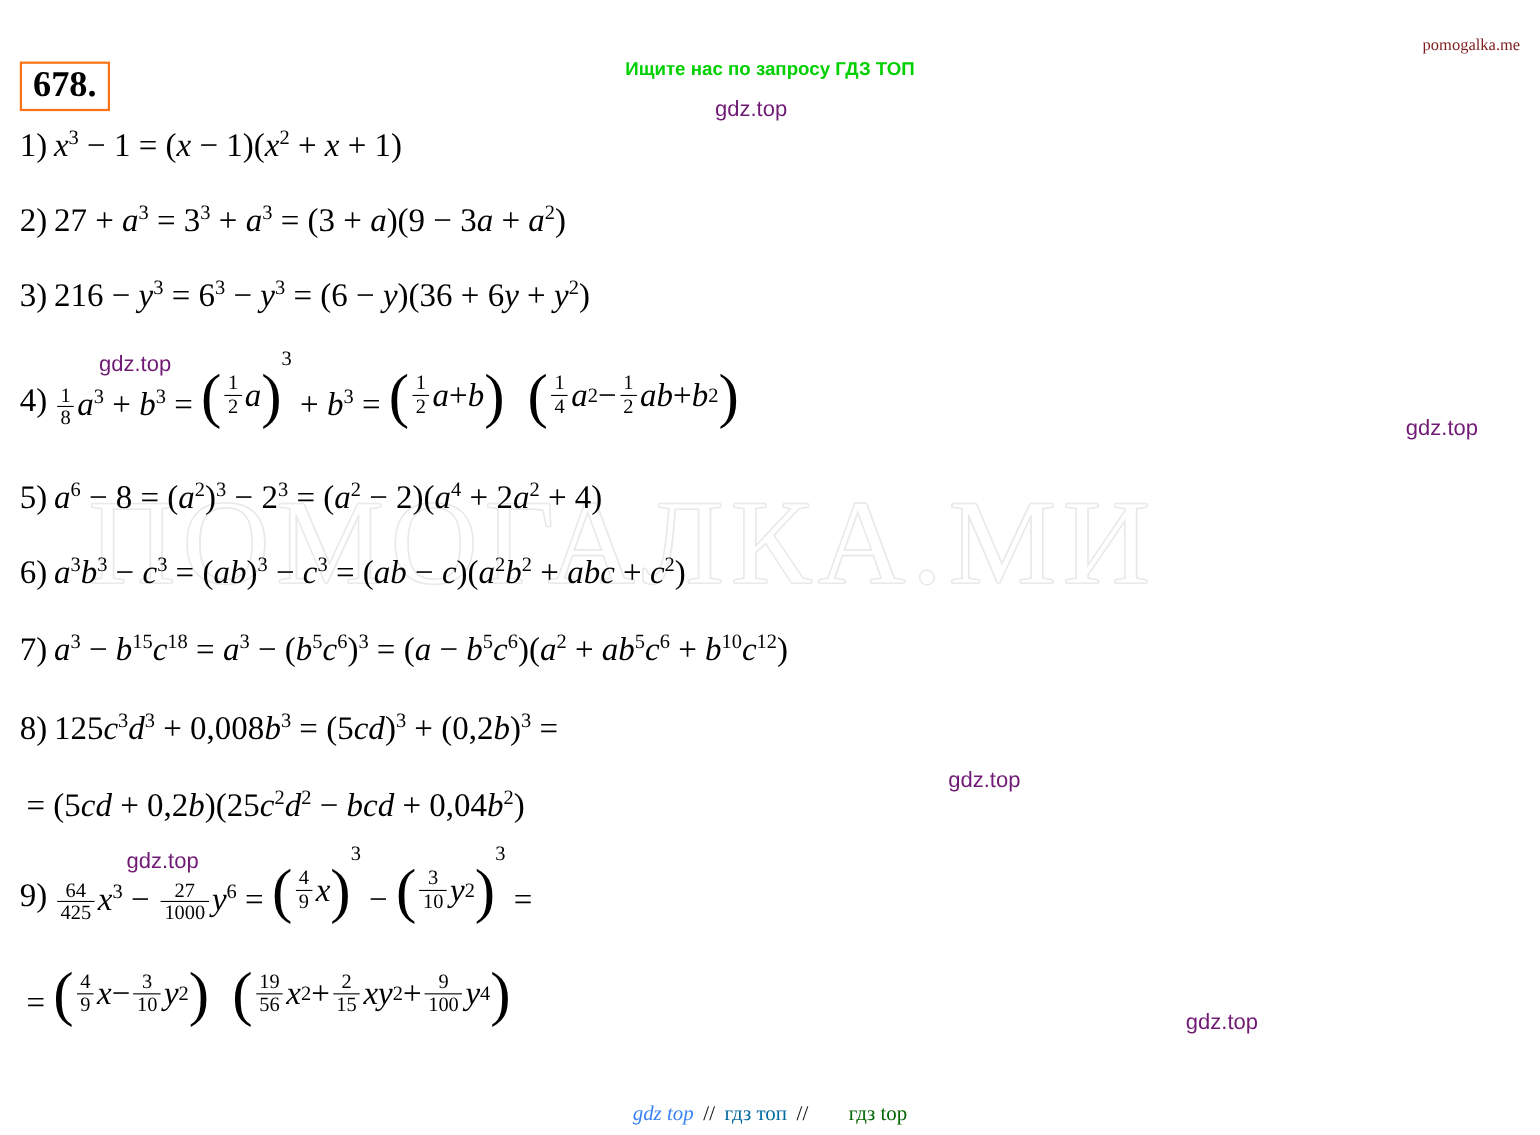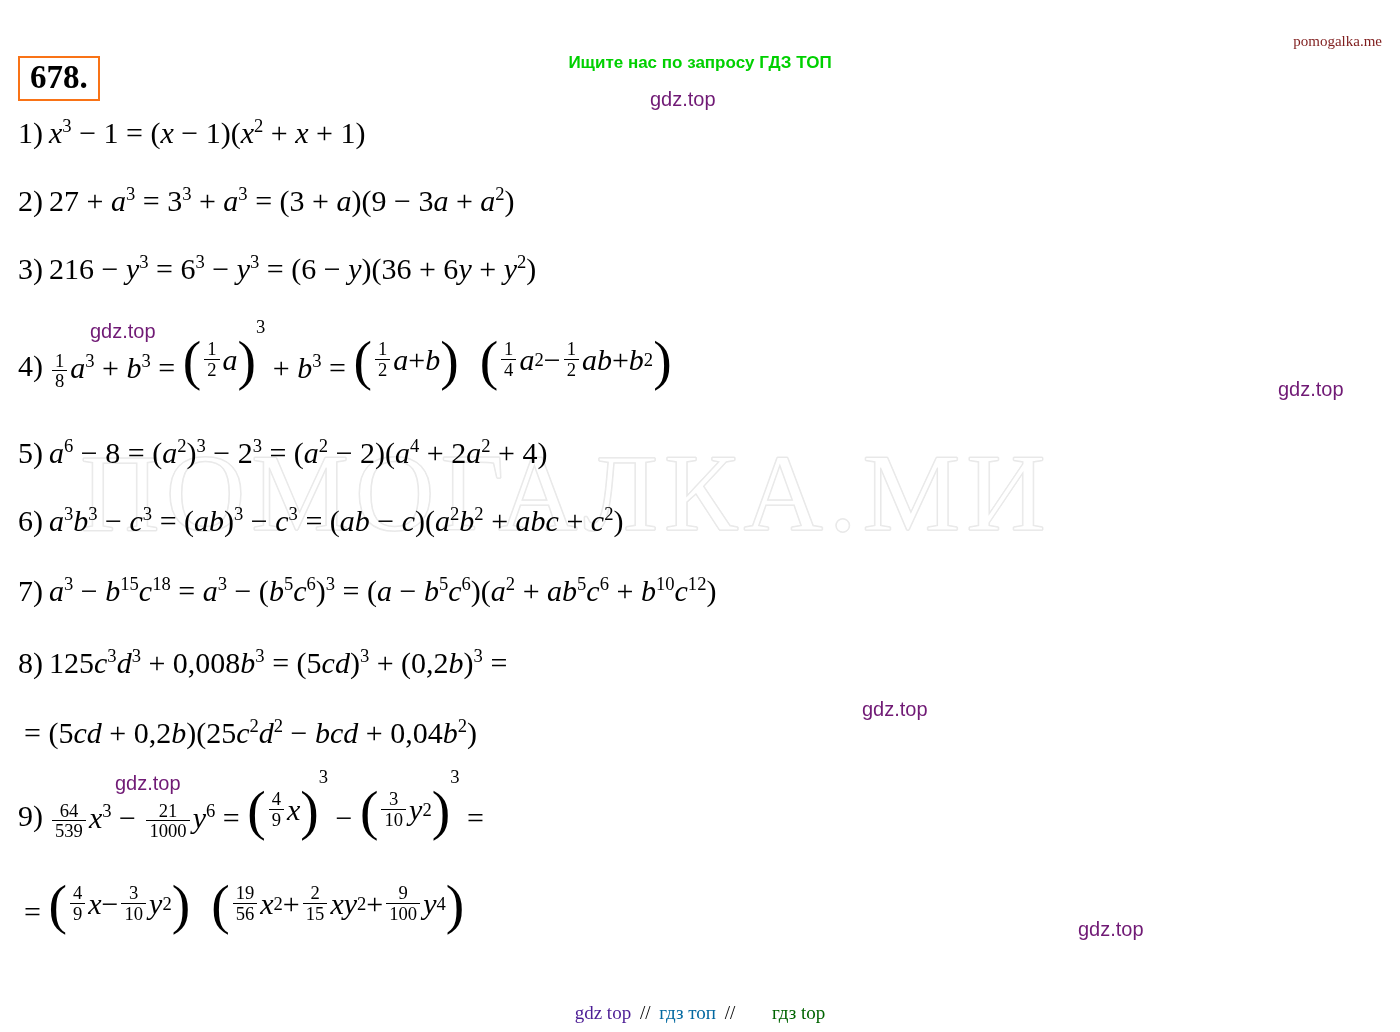--- a/index.html
+++ b/index.html
@@ -150,21 +150,21 @@
   .footer {
     position: absolute;
     bottom: 8px;
     left: 0;
     width: 1400px;
     text-align: center;
     font-family: "Liberation Serif", serif;
     font-size: 19px;
     z-index: 5;
   }
-  .footer .f1 { color: #4c1d95; }
+  .footer .f1 { color: #3b82f6; font-style: italic; }
   .footer .sep { color: #000; margin: 0 4px; }
   .footer .f2 { color: #0369a1; }
   .footer .f3 { color: #006400; margin-left: 28px; }
 </style>
 </head>
 <body>
 
 <div class="page">
 
   <div class="watermark">ПОМОГАЛКА.МИ</div>
@@ -263,23 +263,23 @@
       <span>
         = (5<span class="mi">cd</span> + 0,2<span class="mi">b</span>)(25<span class="mi">c</span><sup class="en">2</sup><span class="mi">d</span><sup class="en">2</sup> − <span class="mi">bcd</span> + 0,04<span class="mi">b</span><sup class="en">2</sup>)
       </span>
     </div>
 
     <div class="math-line" style="position:absolute; top:672px; left:0;">
       <span class="lbl">9)</span>
       <span>
         <span class="frac">
             <span class="num">64</span>
-            <span class="den">539</span>
+            <span class="den">425</span>
           </span><span class="mi">x</span><sup class="en">3</sup> − <span class="frac">
-            <span class="num">21</span>
+            <span class="num">27</span>
             <span class="den">1000</span>
           </span><span class="mi">y</span><sup class="en">6</sup> =
         <span class="paren-big">
             <span class="pl">(</span>
             <span class="frac">
               <span class="num">4</span>
               <span class="den">9</span>
             </span>
             <span class="mi">x</span>
             <span class="pr">)</span>

